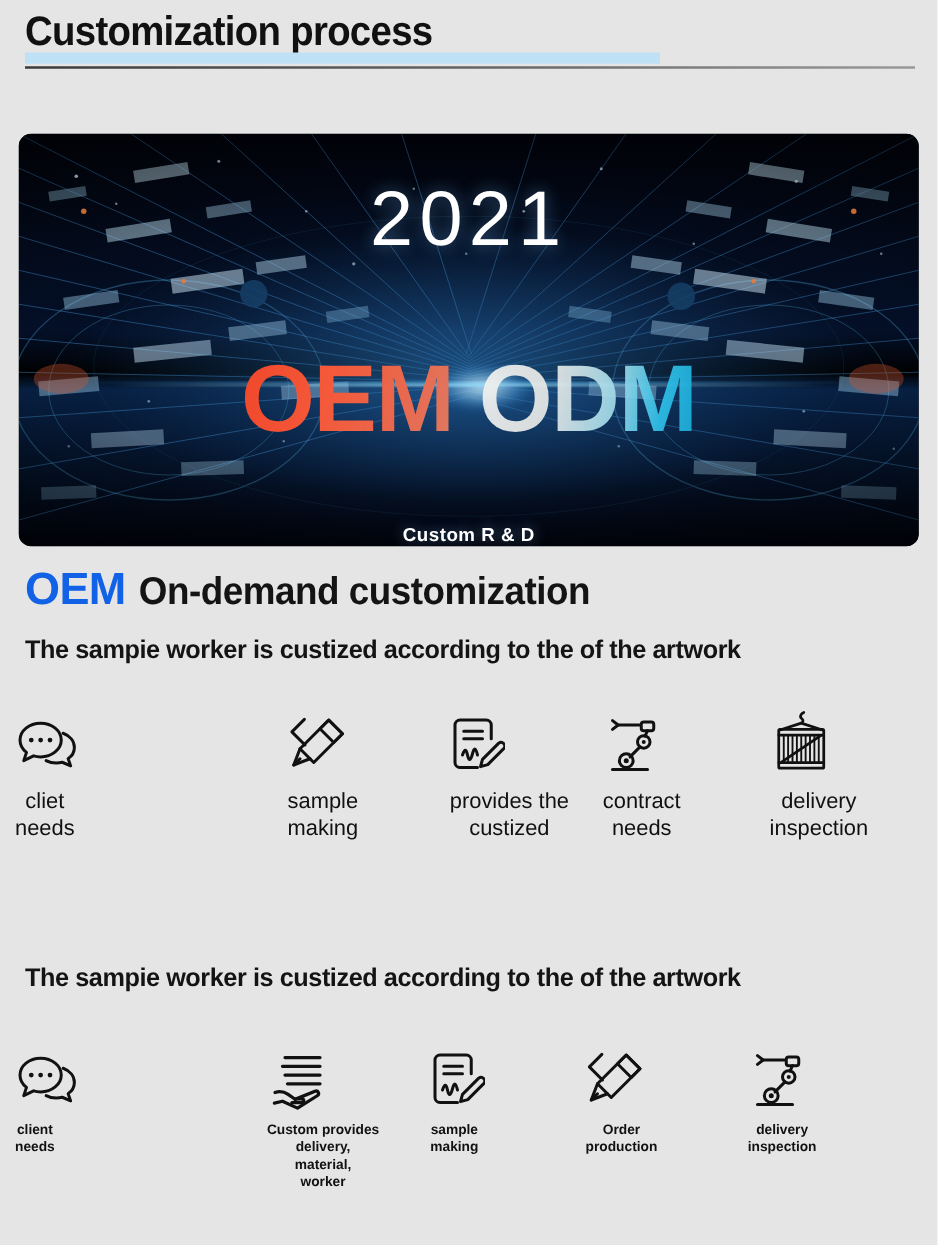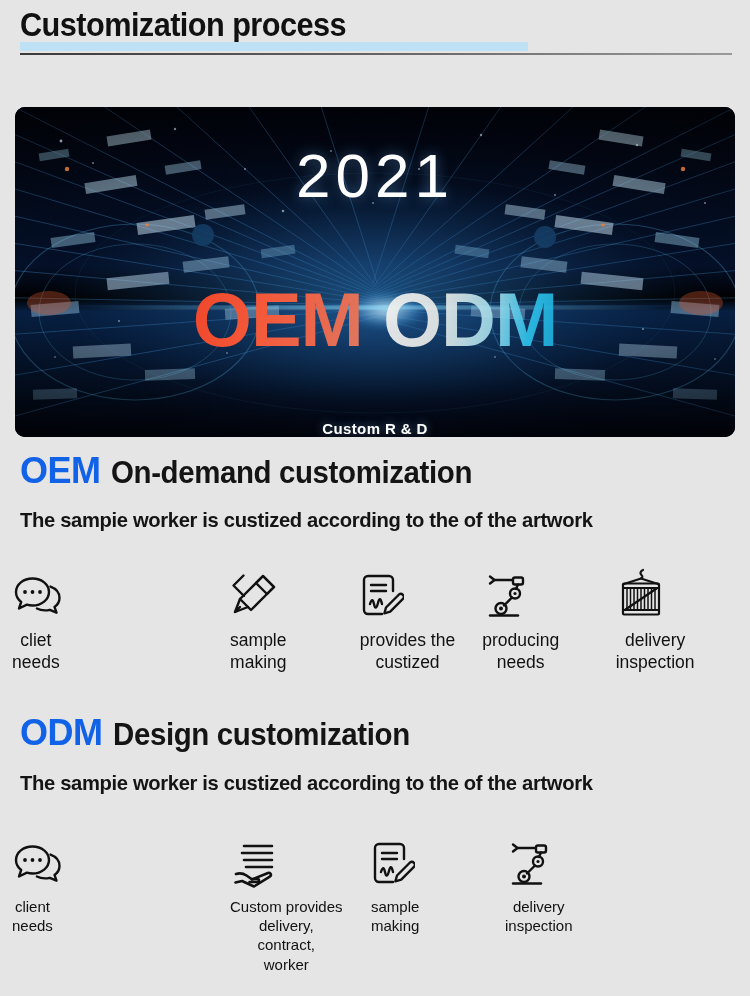--- a/index.html
+++ b/index.html
@@ -110,21 +110,21 @@
 
   
   .row{ position:absolute; left:0; width:750px; display:flex; }
   .cell{ display:flex; flex-direction:column; align-items:flex-start;margin-left:12px; }
   .cell .glyph{ height:54px; display:flex; align-items:flex-end; justify-content:center; }
   .cell .lbl{
     margin-top:9px; text-align:center; color:#111;
     line-height:1.28;
   }
   .row-oem .cell .lbl{ font-size:17.5px; font-weight:normal; }
-  .row-odm .cell .lbl{ font-size:15px; font-weight:normal; }
+  .row-odm .cell .lbl{ font-size:11px; font-weight:bold; }
 
   svg{ display:block; }
 </style>
 </head>
 <body>
 
 <div class="page">
 
   <div class="page-title">Customization process</div>
   <div class="title-underline"></div>
@@ -350,21 +350,21 @@
           <circle cx="33" cy="21.5" r="5"></circle>
           <circle cx="33" cy="21.5" r="1.6" fill="#111" stroke="none"></circle>
           <path d="M36 12.5l-2 4.5"></path>
           <path d="M30 25.5L22 33.5"></path>
           <circle cx="19" cy="36.5" r="5.5"></circle>
           <circle cx="19" cy="36.5" r="2" fill="#111" stroke="none"></circle>
           <path d="M8 43.5h28"></path>
         </svg>
       </span>
       <span class="lbl">
-        <span>producing</span><br><span>needs</span>
+        <span>contract</span><br><span>needs</span>
       </span>
     </div>
 
     <div class="cell" style="width:146px">
       <span class="glyph">
         <svg width="50" height="52" viewBox="0 0 50 52" fill="none" stroke="#111" stroke-width="2.2" stroke-linecap="round" stroke-linejoin="round">
           <path d="M27 2c-2.5 1 -3.5 3.5 -1.5 5c1.5 1.2 1 2.8 -.5 3.5"></path>
           <path d="M25 10.5L8 16M25 10.5L42 16"></path>
           <rect x="7" y="15.5" width="36" height="31" rx="1"></rect>
           <path d="M7 20h36M7 42h36"></path>
@@ -373,23 +373,20 @@
           </g>
           <path d="M9.5 41.5L40.5 20.5" stroke-width="2.2"></path>
         </svg>
       </span>
       <span class="lbl">
         <span>delivery</span><br><span>inspection</span>
       </span>
     </div>
   </div>
 
-  <div class="sec-head" style="top:712px">
-    <span class="tag">ODM</span><span class="ttl">Design customization</span>
-  </div>
   <div class="sec-sub" style="top:771px">The sampie worker is custized according to the of the artwork</div>
 
   <div class="row row-odm" style="top:834px">
     <div class="cell" style="width:206px">
       <span class="glyph">
         <svg width="52" height="46" viewBox="0 0 52 46" fill="none" stroke="#111" stroke-width="2.4" stroke-linecap="round" stroke-linejoin="round">
           <path d="M4 18c0-7.5 7.4-13.5 16.5-13.5S37 10.5 37 18s-7.4 13.5-16.5 13.5c-2 0-3.9-.3-5.6-.8L7 34.5l2.2-6.6C5.9 25.4 4 21.9 4 18z"></path>
           <path d="M38.5 12.6c5.4 2 9 6.3 9 11.3 0 3.6-1.9 6.9-5 9l2 5.8-6.7-2.9c-1.5.4-3.1.6-4.8.6-3 0-5.8-.7-8.1-1.9"></path>
           <circle cx="13" cy="18" r="1.9" fill="#111" stroke="none"></circle>
           <circle cx="20.5" cy="18" r="1.9" fill="#111" stroke="none"></circle>
@@ -403,38 +400,52 @@
 
     <div class="cell" style="width:129px">
       <span class="glyph">
         <svg width="52" height="46" viewBox="0 0 52 46" fill="none" stroke="#111" stroke-width="2.6" stroke-linecap="round" stroke-linejoin="round">
           <path d="M14 4h28M12 11h30M14 18h28M16 25h26"></path>
           <path d="M6 32c3-1 7.5-.5 10.5 1.5l5 3.5h6c2 0 2 3 0 3h-8"></path>
           <path d="M22 37.5l16-6.5c2.5-1 4 2.2 1.8 3.6L24 44.5l-12-5.5-6.5 1.5"></path>
         </svg>
       </span>
       <span class="lbl">
-        <span>Custom provides</span><br><span>delivery,</span><br><span>contract,</span><br><span>worker</span>
+        <span>Custom provides</span><br><span>delivery,</span><br><span>material,</span><br><span>worker</span>
       </span>
     </div>
 
     <div class="cell" style="width:122px">
       <span class="glyph">
         <svg width="44" height="48" viewBox="0 0 44 48" fill="none" stroke="#111" stroke-width="2.4" stroke-linecap="round" stroke-linejoin="round">
           <path d="M33 19V8a4 4 0 0 0-4-4H8a4 4 0 0 0-4 4v30a4 4 0 0 0 4 4h14"></path>
           <path d="M11 13h15M11 19h15"></path>
           <path d="M10 32c1.6-5 3-5 4 0s2.4 5 4-1 2.8-4 4 1"></path>
           <path d="M39 22.5l-13 13-1.6 5.8 5.8-1.6 13-13a3 3 0 0 0-4.2-4.2z"></path>
         </svg>
       </span>
       <span class="lbl">
         <span>sample</span><br><span>making</span>
       </span>
     </div>
 
+    <div class="cell" style="width:128px">
+      <span class="glyph">
+        <svg width="48" height="48" viewBox="0 0 48 48" fill="none" stroke="#111" stroke-width="2.4" stroke-linecap="round" stroke-linejoin="round">
+          <path d="M33 4l11 11-23 23-11-11z"></path>
+          <path d="M33 4l-7 7 11 11 7-7z"></path>
+          <path d="M10 27l-5 13 13-5"></path>
+          <path d="M5 40l5-5"></path>
+          <path d="M13.5 3.5L3.5 13.5l10.5 10.5"></path>
+        </svg>
+      </span>
+      <span class="lbl">
+        <span>Order</span><br><span>production</span>
+      </span>
+    </div>
 
     <div class="cell" style="width:165px">
       <span class="glyph">
         <svg width="50" height="48" viewBox="0 0 50 48" fill="none" stroke="#111" stroke-width="2.4" stroke-linecap="round" stroke-linejoin="round">
           <path d="M8 4.5l4.5 3.5L8 11.5"></path>
           <path d="M12.5 8h17"></path>
           <path d="M33 5.5h6a2 2 0 0 1 2 2v3a2 2 0 0 1-2 2h-6a2 2 0 0 1-2-2v-3a2 2 0 0 1 2-2z"></path>
           <circle cx="33" cy="21.5" r="5"></circle>
           <circle cx="33" cy="21.5" r="1.6" fill="#111" stroke="none"></circle>
           <path d="M36 12.5l-2 4.5"></path>

